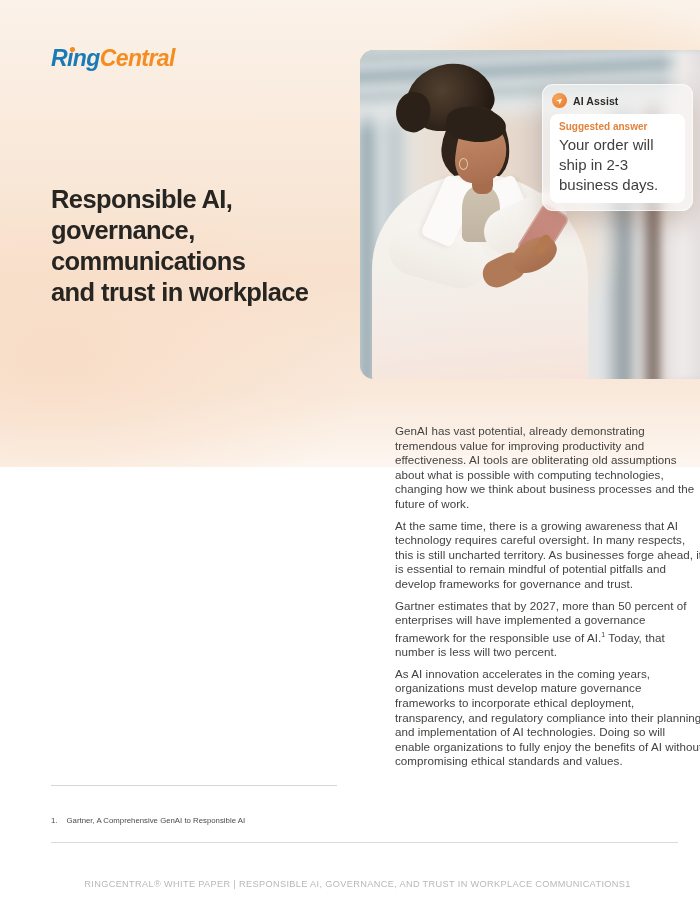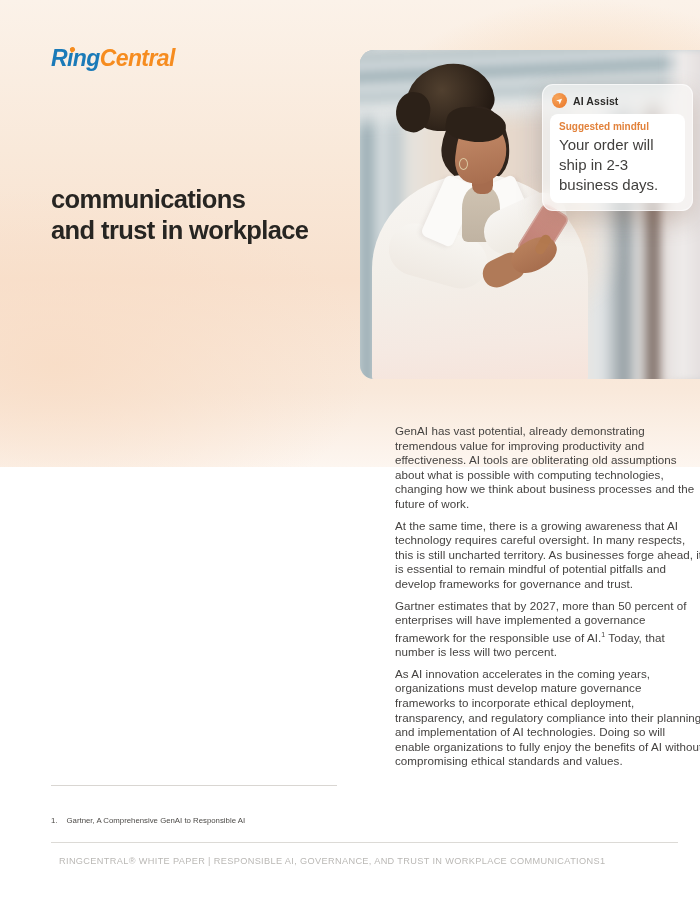--- a/index.html
+++ b/index.html
@@ -79,34 +79,35 @@
 
   
   .body-col { position:absolute; left:359px; top:424px; width:308px;margin-left:36px; }
   .body-col p { font-size:11.6px; line-height:14.6px; color:#454341; margin:0 0 7px; letter-spacing:0.05px; }
   .body-col sup { font-size:7px; color:#454341; }
 
   
   .fn-rule { position:absolute; left:51px; top:785px; width:286px; height:1px; background:#d9d6d2; }
   .footnote { position:absolute; left:51px; top:816px; font-size:7.8px; color:#4c4a47; display:flex; gap:9px; }
   .ft-rule { position:absolute; left:51px; top:842px; width:627px; height:1px; background:#dcdad6; }
-  .footer { position:absolute; left:51px; right:44px; top:856px; display:flex; justify-content:flex-start; align-items:baseline;
+  .footer { position:absolute; left:51px; right:44px; top:879px; display:flex; justify-content:center; align-items:baseline;
     font-size:9.2px; letter-spacing:0.35px; color:#bab8b5;padding-left:8px; }
 </style>
 </head>
 <body>
 
 <div class="page">
 
   <div class="hero">
     <div class="logo">
       <span class="ring">Ring</span><span class="central">Central</span>
       <span class="logo-spark"></span>
     </div>
     <div class="title">
+      <div>Responsible AI, governance,</div>
       <div>communications</div>
       <div>and trust in workplace</div>
     </div>
 
     <div class="photo">
       <div class="ph-bg"></div>
       <div class="ph-ceiling"></div>
       <div class="ph-glow"></div>
       <div class="ph-right"></div>
 
@@ -131,21 +132,21 @@
       </div>
 
       <div class="ai-card">
         <div class="ai-head">
           <div class="ai-icon">
               <span>➤</span>
             </div>
           <div class="ai-label">AI Assist</div>
         </div>
         <div class="ai-inner">
-          <div class="ai-suggested">Suggested mindful</div>
+          <div class="ai-suggested">Suggested answer</div>
           <div class="ai-text">Your order will ship in 2-3 business days.</div>
         </div>
       </div>
     </div>
   </div>
 
   <div class="body-col">
     <p>GenAI has vast potential, already demonstrating tremendous value for improving productivity and effectiveness. AI tools are obliterating old assumptions about what is possible with computing technologies, changing how we think about business processes and the future of work.</p>
     <p>At the same time, there is a growing awareness that AI technology requires careful oversight. In many respects, this is still uncharted territory. As businesses forge ahead, it is essential to remain mindful of potential pitfalls and develop frameworks for governance and trust.</p>
     <p><span>Gartner estimates that by 2027, more than 50 percent of enterprises will have implemented a governance framework for the responsible use of AI.</span><sup>1</sup><span> Today, that number is less will two percent.</span></p>

